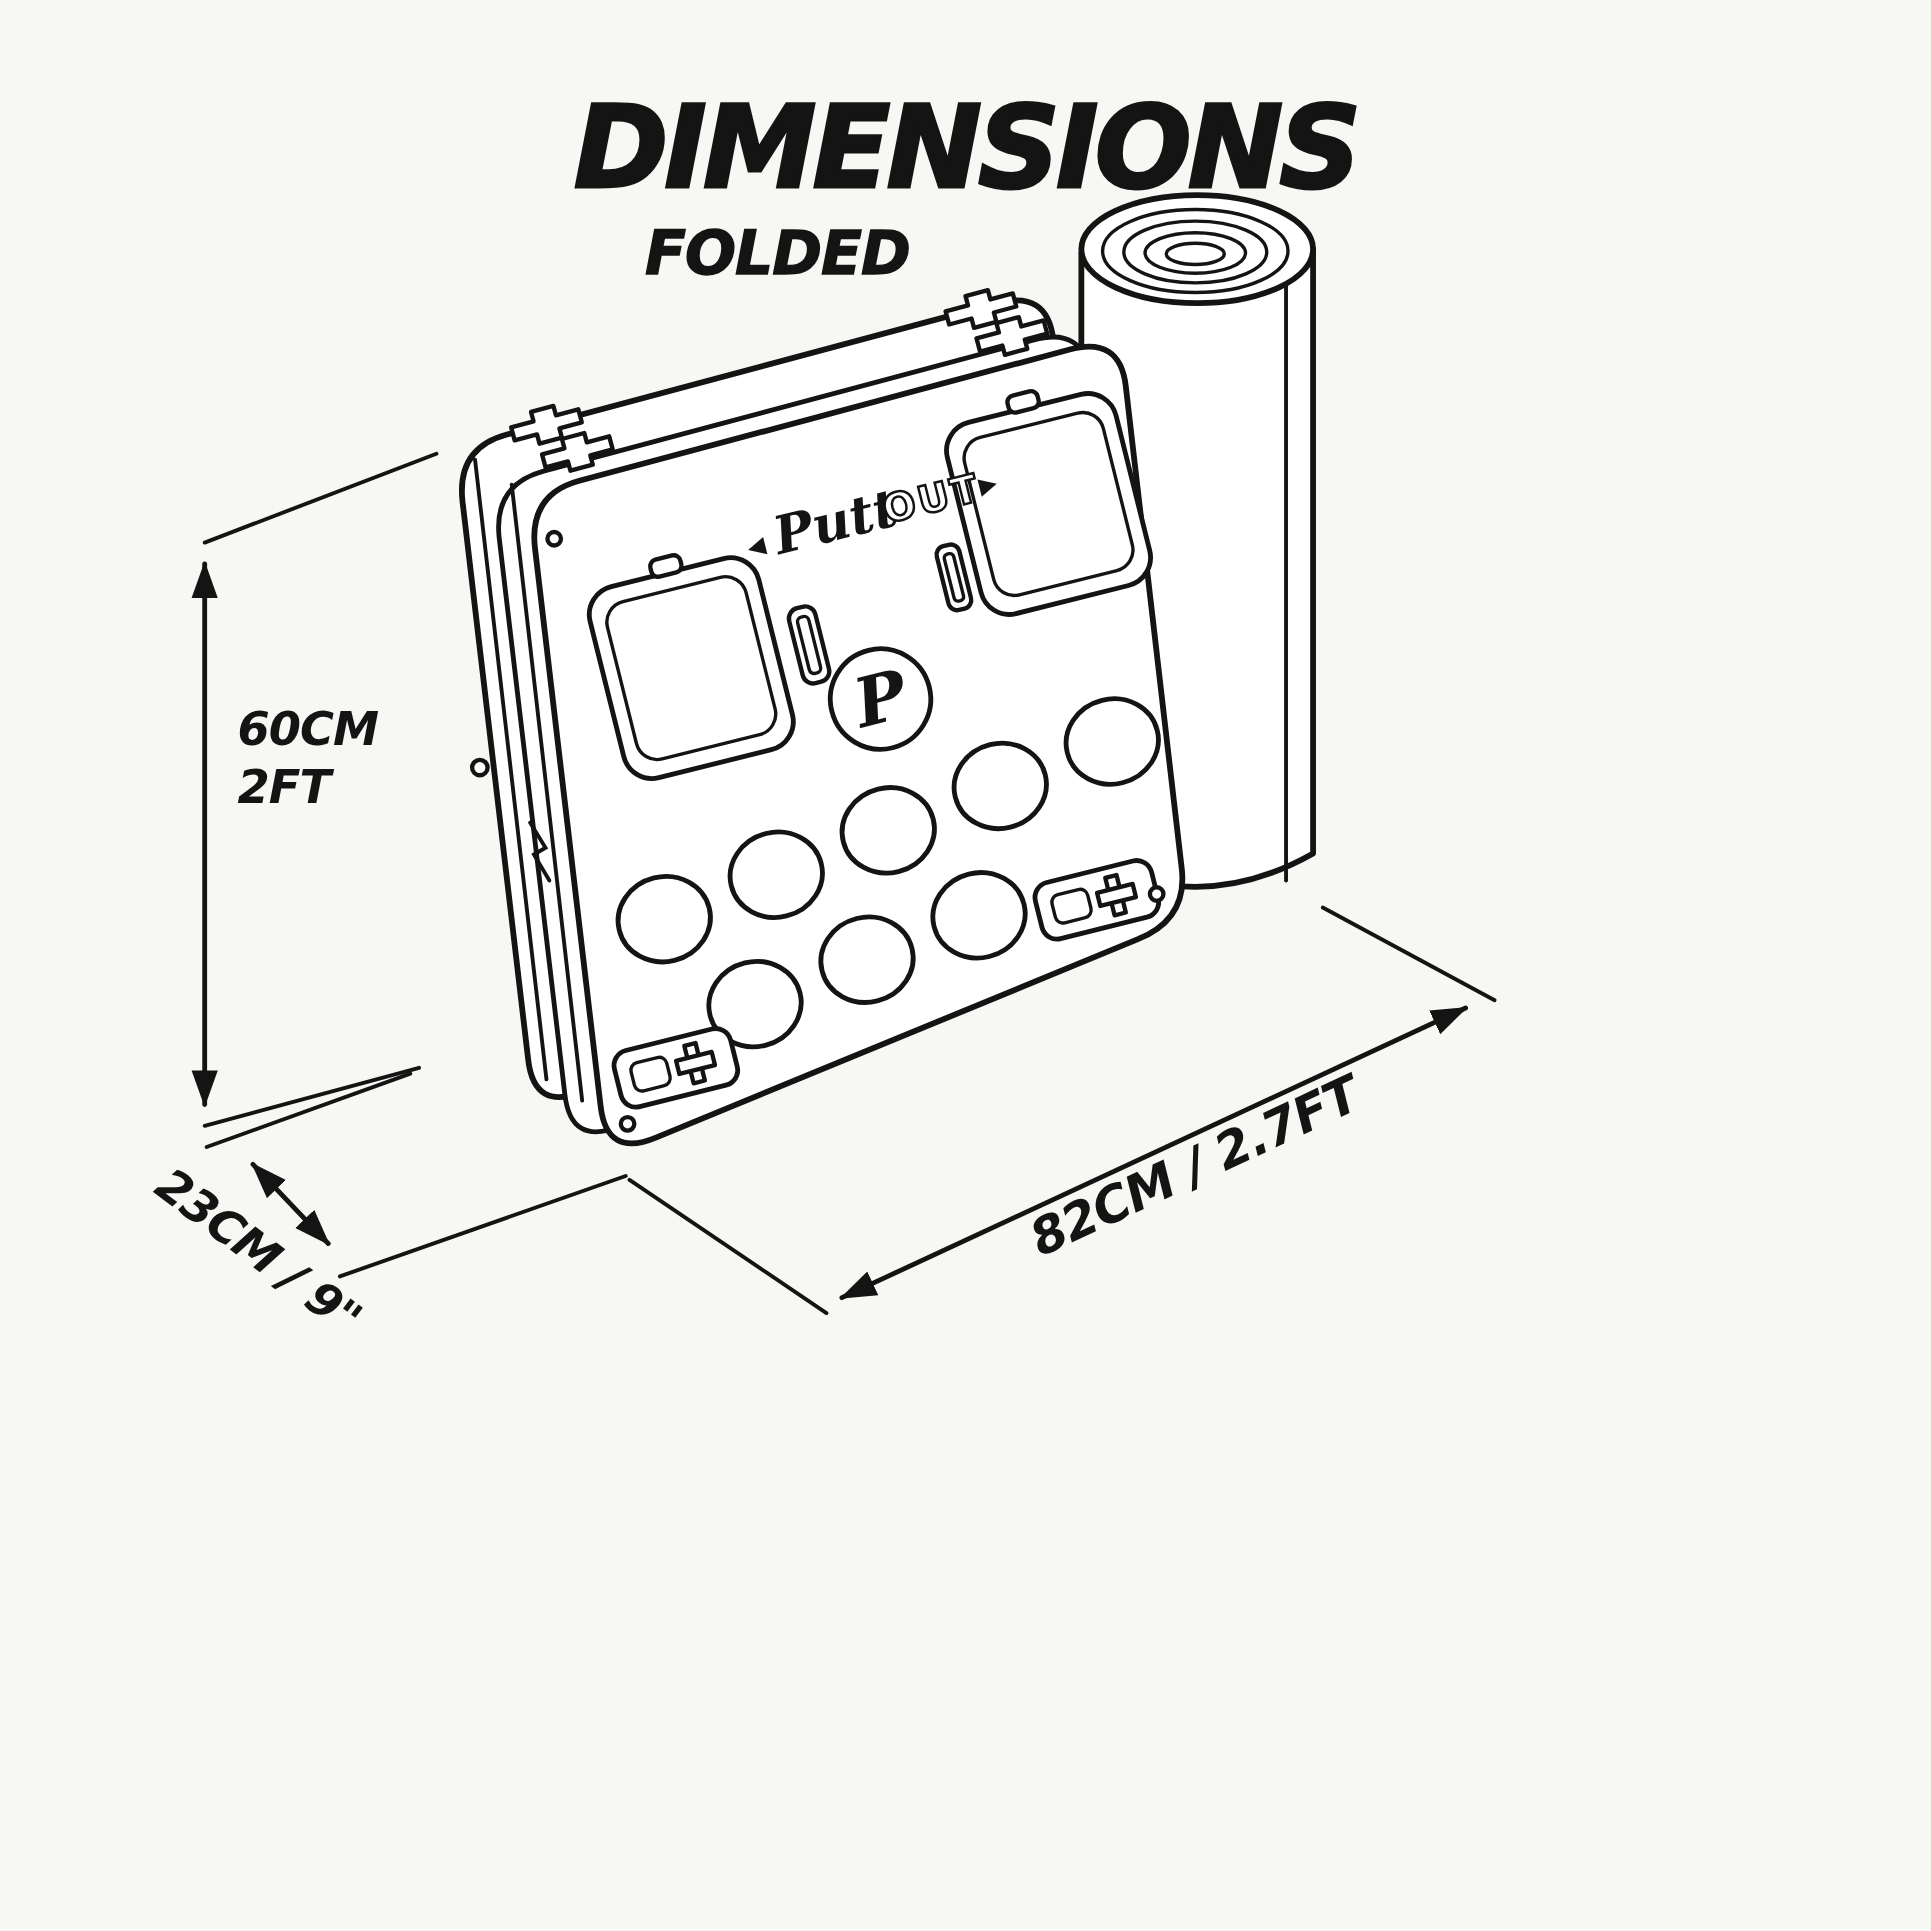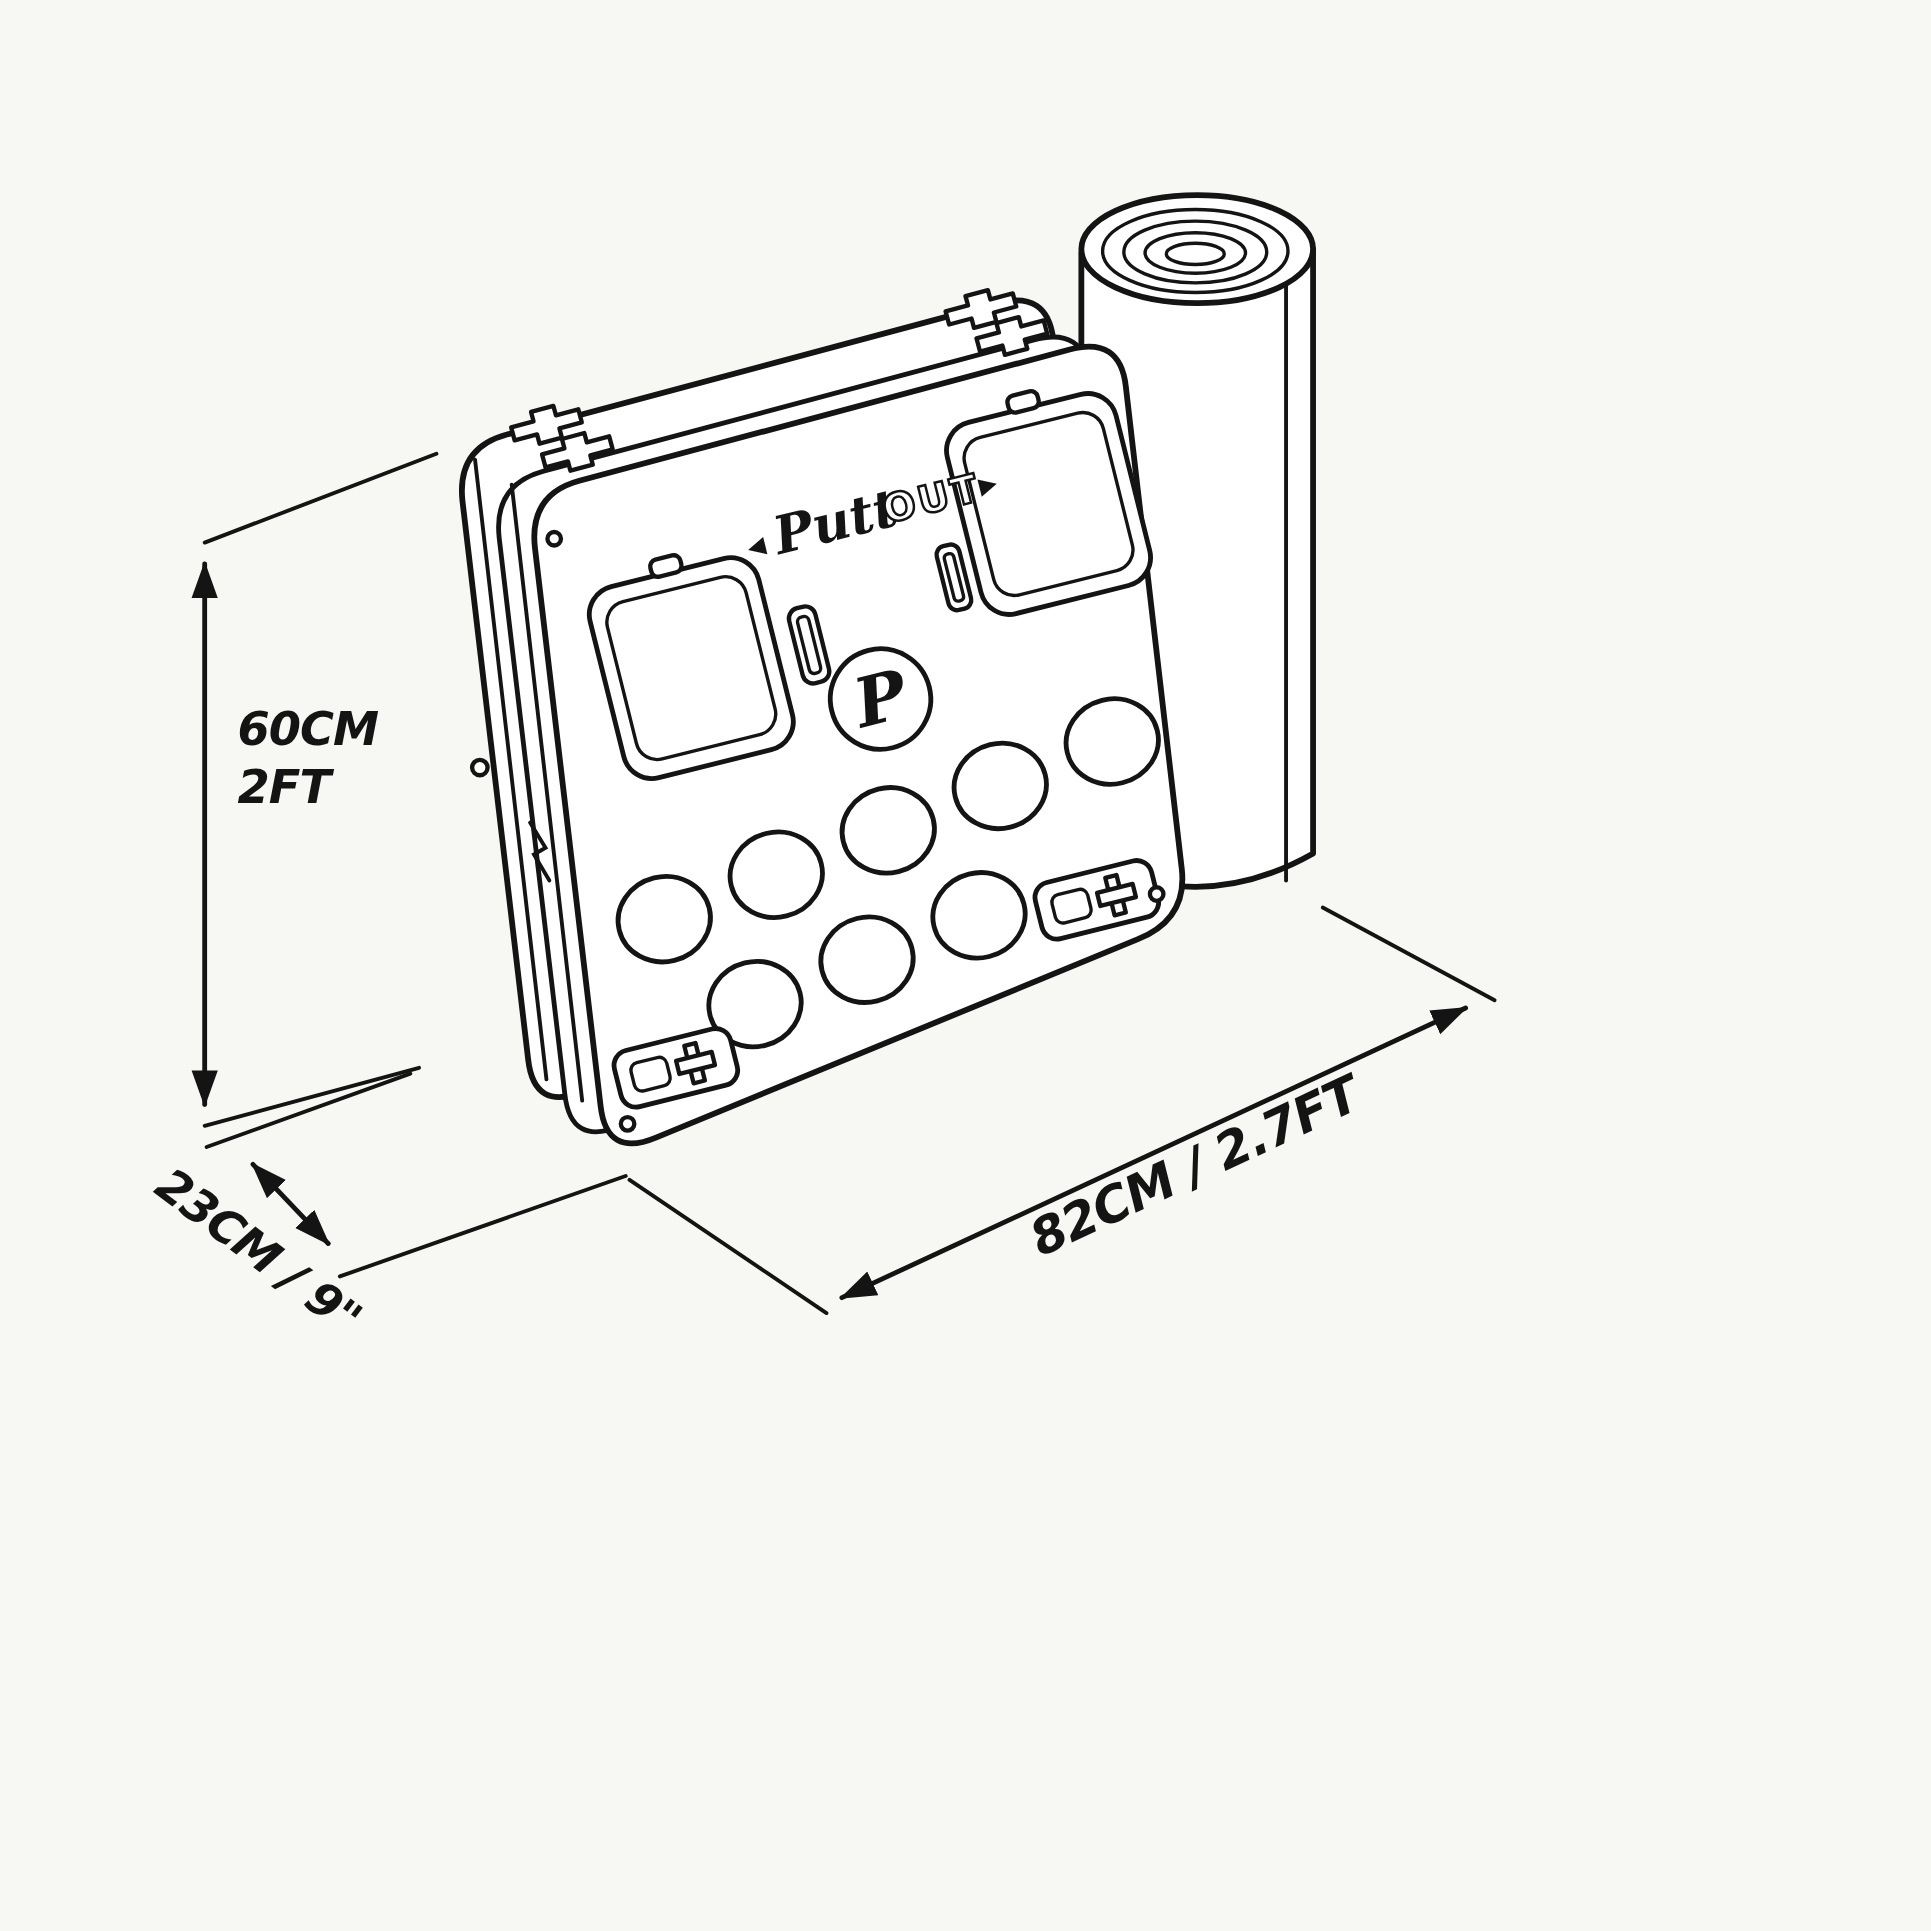--- a/index.html
+++ b/index.html
@@ -28,20 +28,24 @@
              fill:#ffffff;stroke:#141414;stroke-width:2.6px;letter-spacing:3px;}
   .brand-arrow{font-family:"DejaVu Sans",sans-serif;font-size:24px;fill:#141414;}
   .monogram{font-family:"DejaVu Serif",serif;font-style:italic;font-weight:bold;
              font-size:70px;fill:#141414;}
 </style>
 </head>
 <body>
 
 <div class="stage">
 
+  <div class="header">
+    <h1 class="title">DIMENSIONS</h1>
+    <h2 class="subtitle">FOLDED</h2>
+  </div>
 
   <svg class="draw" width="1931" height="1931" viewBox="0 0 2000 2000">
     <defs>
       <marker id="ah" viewBox="0 0 14 10" refX="13" refY="5" markerWidth="38" markerHeight="28" markerUnits="userSpaceOnUse" orient="auto-start-reverse">
         <path d="M0,0 L14,5 L0,10 Z" fill="#141414"></path>
       </marker>
     </defs>
 
     <g>
       <path class="outline" d="M1120,262 L1120,886 Q1240,952 1360,884 L1360,258 Q1240,205 1120,262 Z"></path>

